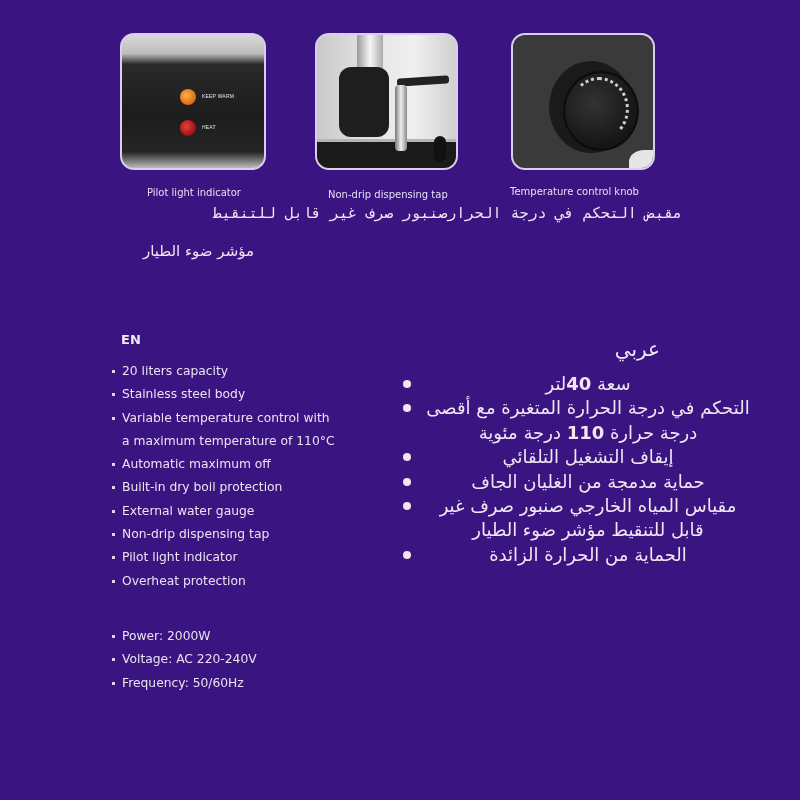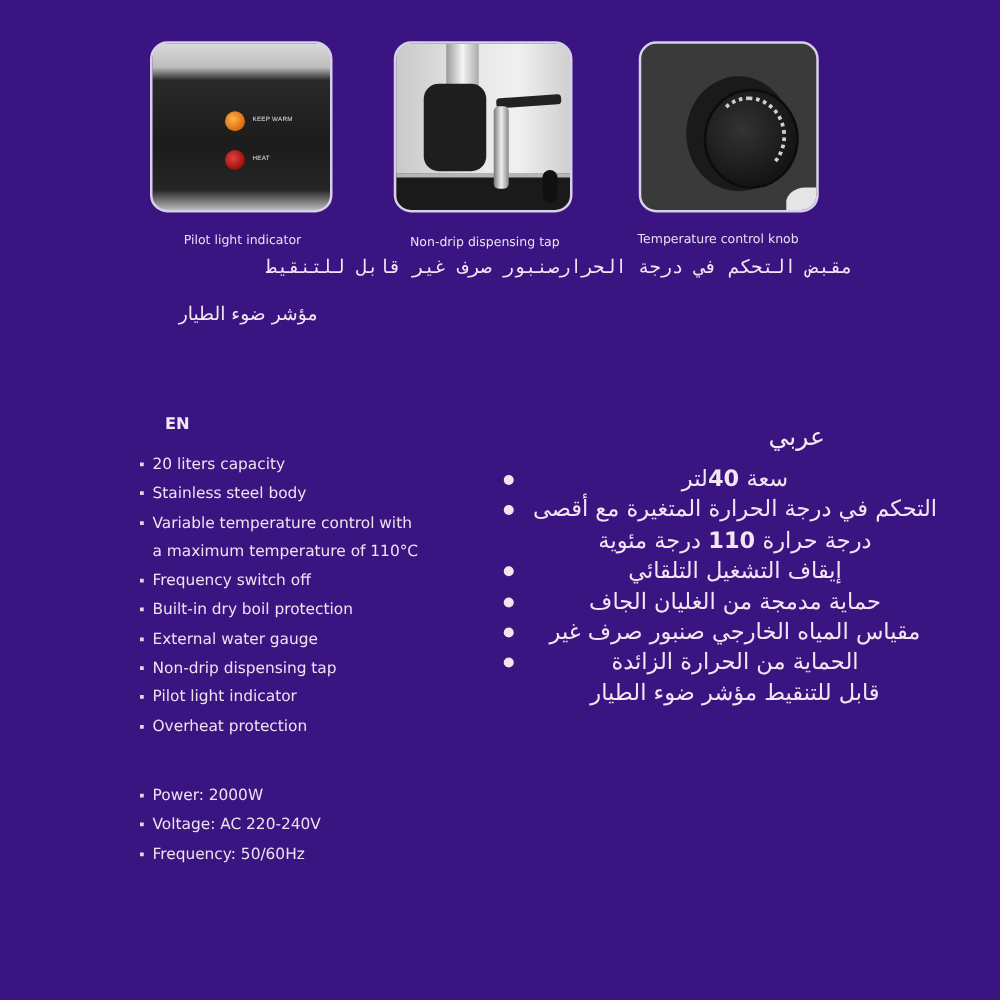--- a/index.html
+++ b/index.html
@@ -140,21 +140,21 @@
     font-size: 15px;
     color: #f1e6f2;
     direction: rtl;
     white-space: nowrap;
     font-family: "DejaVu Sans", sans-serif;
   }
 
   
   .en-title {
     position: absolute;
-    left: 132px;
+    left: 121px;
     top: 332px;
     font-size: 13px;
     font-weight: bold;
     color: #f2e8f4;
   }
   .en-list {
     position: absolute;
     left: 112px;
     top: 362px;
     margin: 0;
@@ -256,21 +256,21 @@
 
 <span class="caption-ar" style="left:136px; top:204px; width:118px; text-align:right;margin-top:38px;">مؤشر ضوء الطيار</span>
 <span class="caption-ar" style="left:278px; top:204px; width:404px; text-align:left;font-family:Liberation Mono, monospace;">مقبض التحكم في درجة الحرارصنبور صرف غير قابل للتنقيط</span>
 
 <div class="en-title">EN</div>
 <ul class="en-list">
   <li class="bul">20 liters capacity</li>
   <li class="bul">Stainless steel body</li>
   <li class="bul">Variable temperature control with</li>
   <li class="cont">a maximum temperature of 110°C</li>
-  <li class="bul">Frequency switch off</li>
+  <li class="bul">Automatic maximum off</li>
   <li class="bul">Built-in dry boil protection</li>
   <li class="bul">External water gauge</li>
   <li class="bul">Non-drip dispensing tap</li>
   <li class="bul">Pilot light indicator</li>
   <li class="bul">Overheat protection</li>
 </ul>
 
 <ul class="en-list spec-list">
   <li class="bul">Power: 2000W</li>
   <li class="bul">Voltage: AC 220-240V</li>
@@ -278,15 +278,15 @@
 </ul>
 
 <div class="ar-title">عربي</div>
 <ul class="ar-list">
   <li><span class="dot"></span><span>سعة </span><b>40</b><span>لتر</span></li>
   <li><span class="dot"></span><span>التحكم في درجة الحرارة المتغيرة مع أقصى</span></li>
   <li><span>درجة حرارة </span><b>110</b><span> درجة مئوية</span></li>
   <li><span class="dot"></span><span>إيقاف التشغيل التلقائي</span></li>
   <li><span class="dot"></span><span> حماية مدمجة من الغليان الجاف</span></li>
   <li><span class="dot"></span><span>مقياس المياه الخارجي صنبور صرف غير</span></li>
+  <li><span>قابل للتنقيط مؤشر ضوء الطيار</span></li>
   <li><span class="dot"></span><span>الحماية من الحرارة الزائدة</span></li>
-  <li><span>قابل للتنقيط مؤشر ضوء الطيار</span></li>
 </ul>
 
 </body></html>

